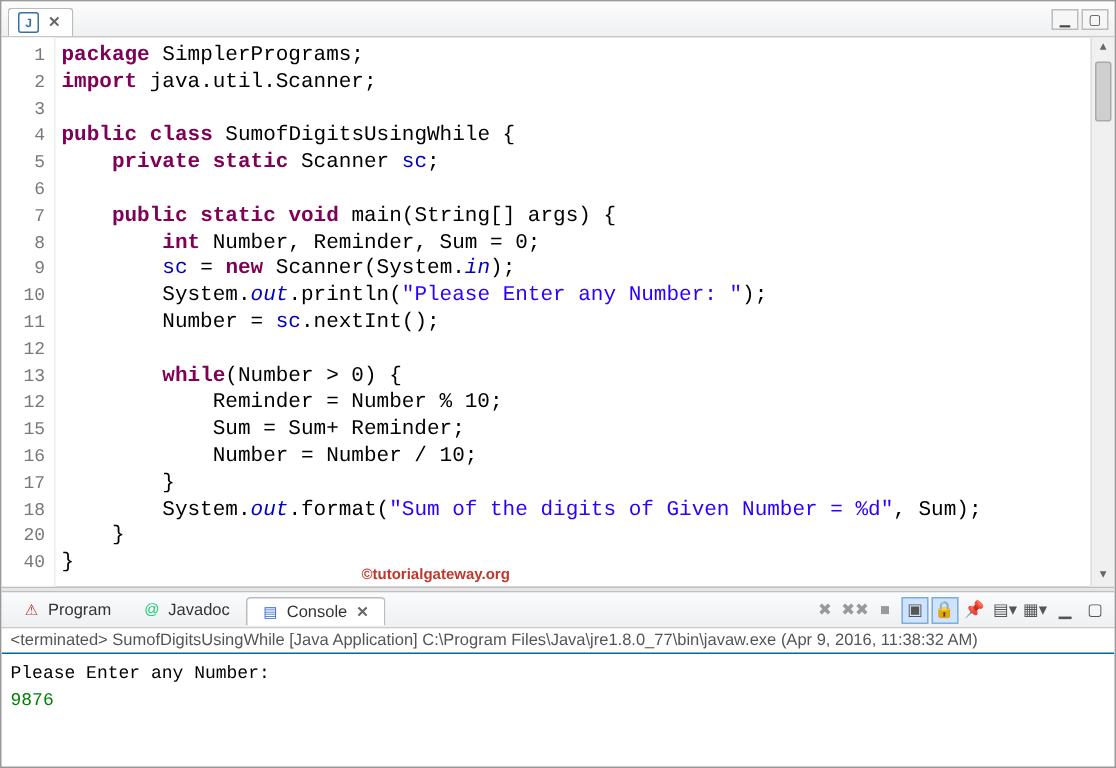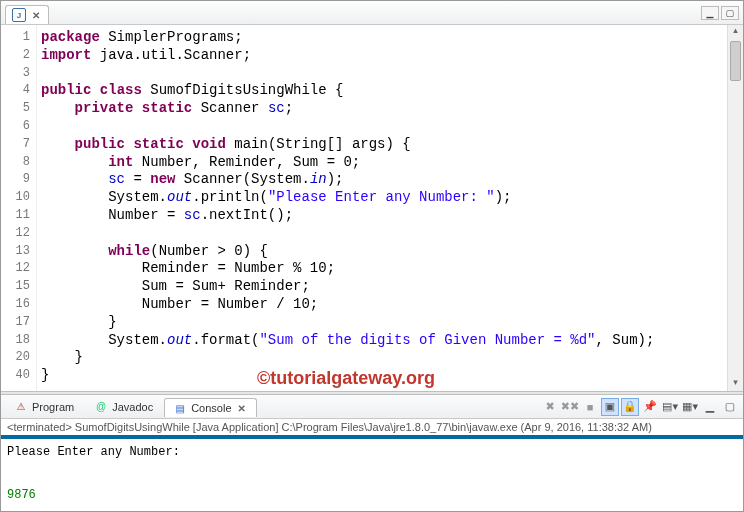--- a/index.html
+++ b/index.html
@@ -15,32 +15,32 @@
   .gutter { width: 36px; background: #fff; text-align: right; padding: 4px 6px 4px 0; color: #787878; font-family: Consolas, "Courier New", monospace; font-size: 12px; line-height: 17.8px; border-right: 1px solid #eee; }
   .gutter div { height: 17.8px; }
   .code { flex: 1; padding: 4px 4px 4px 4px; font-family: Consolas, "Courier New", monospace; font-size: 14px; line-height: 17.8px; white-space: pre; color: #000; overflow: hidden; }
   .kw { color: #7f0055; font-weight: bold; }
   .str { color: #2a00ff; }
   .fld { color: #0000c0; font-style: italic; }
   .stfld { color: #0000c0; }
   .scrollbar { width: 16px; background: #f0f0f0; border-left: 1px solid #ddd; position: relative; }
   .scroll-thumb { position: absolute; left: 2px; right: 2px; top: 16px; height: 40px; background: #cfcfcf; border: 1px solid #aaa; border-radius: 2px; }
   .scroll-arrow { position: absolute; left: 0; right: 0; height: 14px; text-align: center; color: #666; font-size: 9px; }
-  .watermark { position: absolute; bottom: 2px; left: 256px; color: #c1372e; font-weight: bold; font-size: 18px; }
+  .watermark { position: absolute; bottom: 2px; left: 240px; color: #c1372e; font-weight: bold; font-size: 10px; }
   .splitter { height: 4px; background: #e6e6e6; border-top: 1px solid #bfbfbf; border-bottom: 1px solid #bfbfbf; }
   .console-tabs { height: 24px; background: linear-gradient(#fafbfc,#eef0f2); border-bottom: 1px solid #c8c8c8; display: flex; align-items: center; padding: 0 4px; gap: 2px; }
   .ctab { display: flex; align-items: center; gap: 4px; padding: 2px 8px; border: 1px solid transparent; color: #333; }
   .ctab.active { background: #fff; border: 1px solid #bcbcbc; border-bottom: none; border-radius: 3px 3px 0 0; position: relative; top: 1px; }
   .ctab .ico { width: 14px; height: 14px; font-size: 10px; display: flex; align-items: center; justify-content: center; }
   .console-toolbar { margin-left: auto; display: flex; gap: 2px; align-items: center; }
   .tbtn { width: 18px; height: 18px; border: 1px solid transparent; display: flex; align-items: center; justify-content: center; font-size: 11px; color: #555; }
   .tbtn.blue { background: #cfe3ff; border: 1px solid #7aaee0; }
-  .term-line { padding: 2px 6px; color: #555; font-size: 11px; border-bottom: 4px solid #0369a1; background: #fff; }
+  .term-line { padding: 2px 6px; color: #555; font-size: 11px; border-bottom: 1px solid #0369a1; background: #fff; }
   .console-out { padding: 4px 6px; font-family: Consolas, "Courier New", monospace; font-size: 12px; line-height: 18px; }
-  .inpval { color: #008000; margin-top: 25px; }
+  .inpval { color: #008000; }
 </style>
 </head>
 <body>
 
 <div class="top-bar">
   <div class="tab">
     <span class="jicon">J</span>
     <span class="close-x">✕</span>
   </div>
   <div class="spacer"></div>

